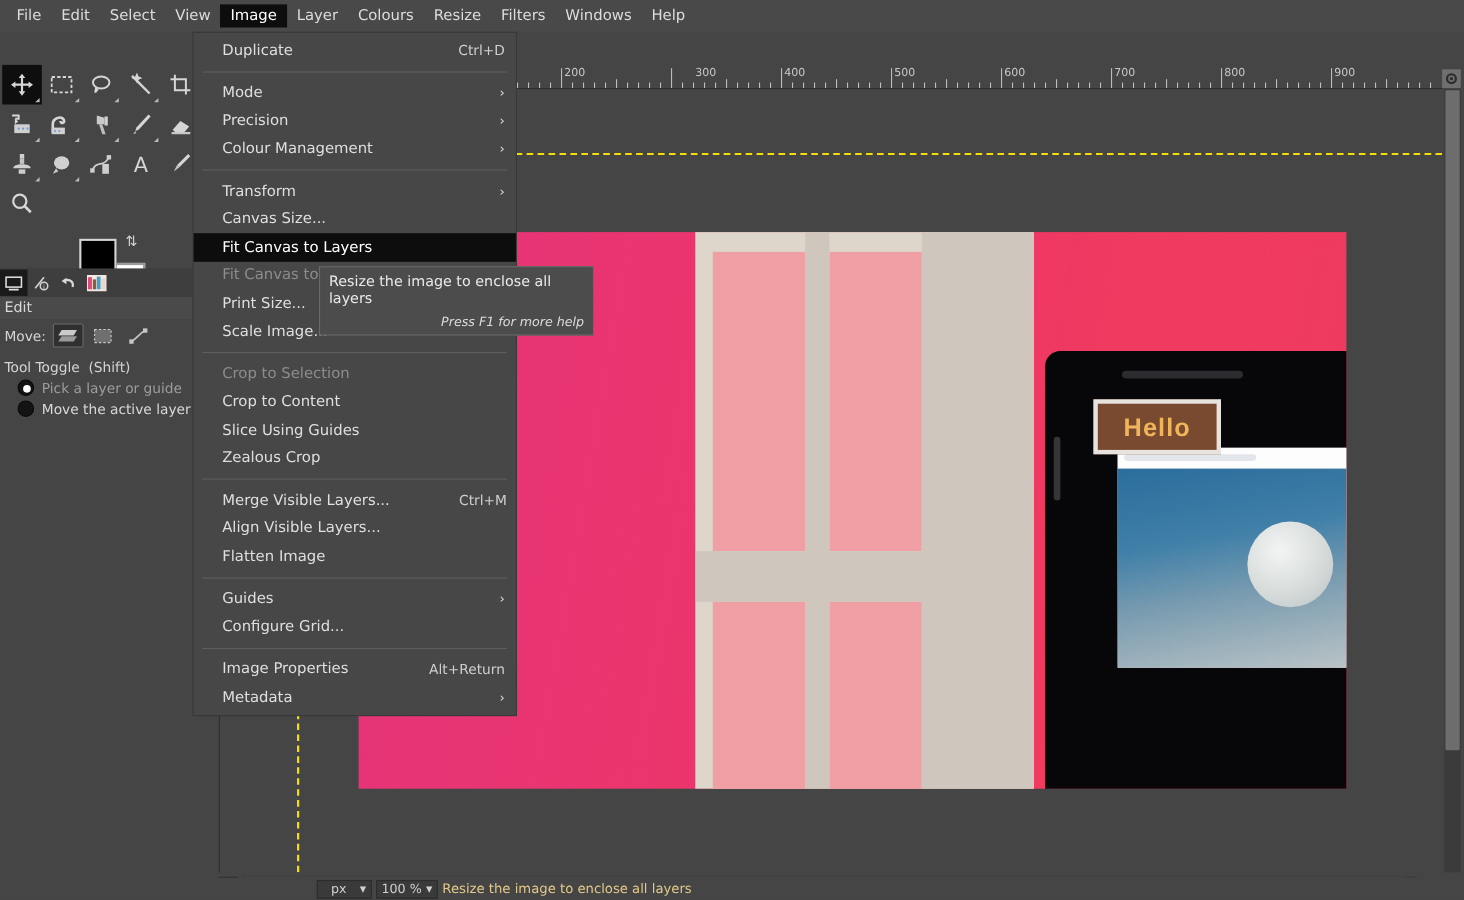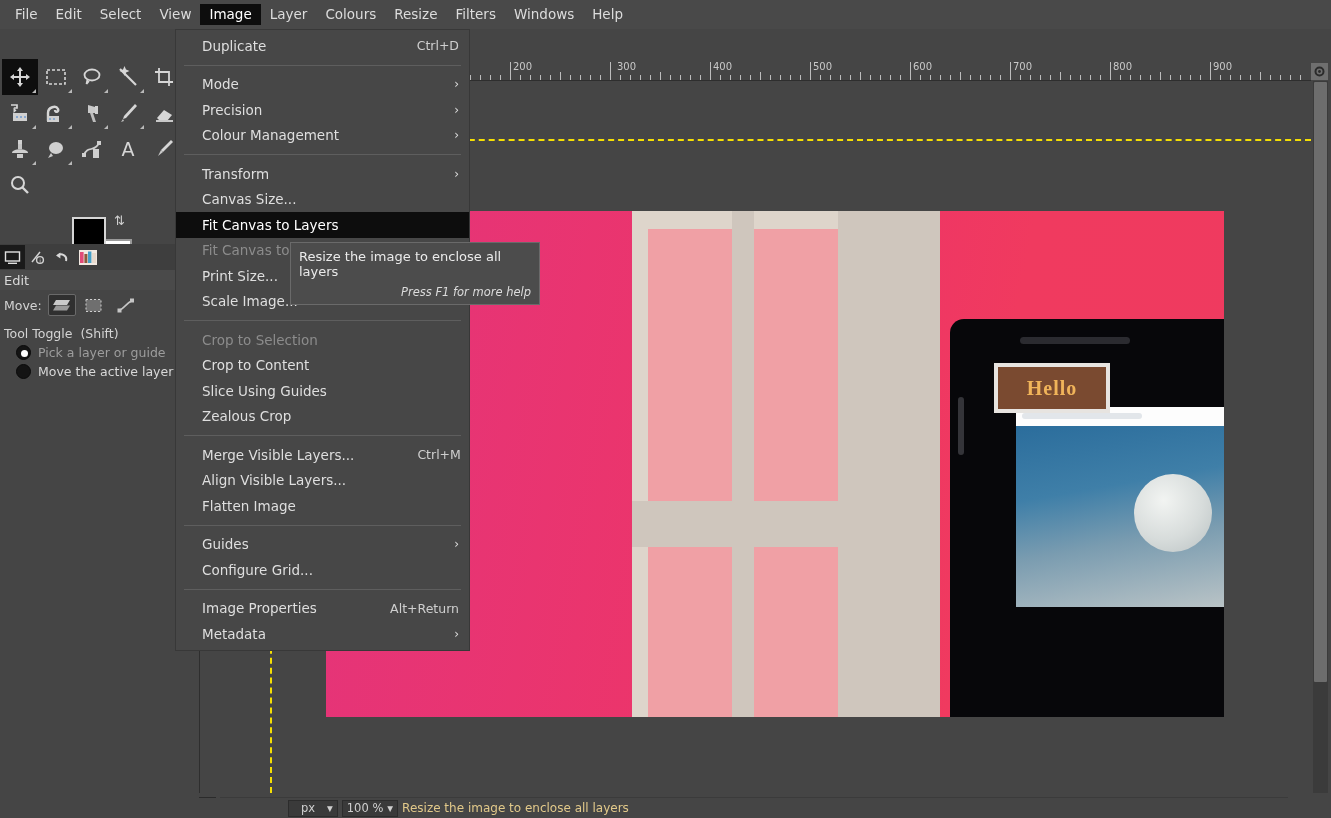--- a/index.html
+++ b/index.html
@@ -112,21 +112,21 @@
     position:absolute; left:624px; top:108px; width:274px; height:398px;
     background:#07070a; border-radius:14px 0 0 0;
   }
   .speaker { position:absolute; left:70px; top:18px; width:110px; height:7px; background:#2b2b30; border-radius:4px; }
   .sidebtn { position:absolute; left:8px; top:78px; width:6px; height:58px; background:#343439; border-radius:3px; }
   .hello-box {
     position:absolute; left:44px; top:44px; width:116px; height:50px;
     background:#7a4a30; border:4px solid #e7e4e0;
     display:flex; align-items:center; justify-content:center;
   }
-  .hello-txt { color:#f0b45a; font-size:20px; font-weight:bold; letter-spacing:1px; font-family:Liberation Serif, serif; }
+  .hello-txt { color:#f0b45a; font-size:23px; font-weight:bold; letter-spacing:1px; font-family:Liberation Sans, sans-serif; }
   .photo {
     position:absolute; left:66px; top:88px; width:208px; height:200px;
     background:#ffffff; overflow:hidden;
   }
   .photo .bar { position:absolute; left:0; top:0; width:100%; height:19px; background:#fdfdfd; }
   .photo .bar i { position:absolute; left:6px; top:6px; width:120px; height:6px; background:#e2e6ea; border-radius:3px; }
   .photo .scene {
     position:absolute; left:0; top:19px; width:100%; height:181px;
     background:linear-gradient(170deg,#2b6d9c 0%,#3f7fa8 35%,#7a9cb0 62%,#b9c3c6 100%);
   }
@@ -426,21 +426,21 @@
         <div class="rtick" style="left: 300px; height: 5px;"></div>
         <div class="rtick" style="left: 290px; height: 5px;"></div>
         <div class="rtick" style="left: 280px; height: 5px;"></div>
         <div class="rtick" style="left: 270px; height: 5px;"></div>
         <div class="rtick" style="left: 260px; height: 8px;"></div>
         <div class="rtick" style="left: 250px; height: 5px;"></div>
         <div class="rtick" style="left: 240px; height: 5px;"></div>
         <div class="rtick" style="left: 230px; height: 5px;"></div>
         <div class="rtick" style="left: 220px; height: 5px;"></div>
         <div class="rtick" style="left: 410px; height: 18px;"></div>
-        <div class="rlabel" style="left: 417px; text-align: right;">300</div>
+        <div class="rlabel" style="left: 432px; text-align: right;">300</div>
         <div class="rtick" style="left: 420px; height: 5px;"></div>
         <div class="rtick" style="left: 430px; height: 5px;"></div>
         <div class="rtick" style="left: 440px; height: 5px;"></div>
         <div class="rtick" style="left: 450px; height: 5px;"></div>
         <div class="rtick" style="left: 460px; height: 8px;"></div>
         <div class="rtick" style="left: 470px; height: 5px;"></div>
         <div class="rtick" style="left: 480px; height: 5px;"></div>
         <div class="rtick" style="left: 490px; height: 5px;"></div>
         <div class="rtick" style="left: 500px; height: 5px;"></div>
         <div class="rtick" style="left: 510px; height: 18px;"></div>

